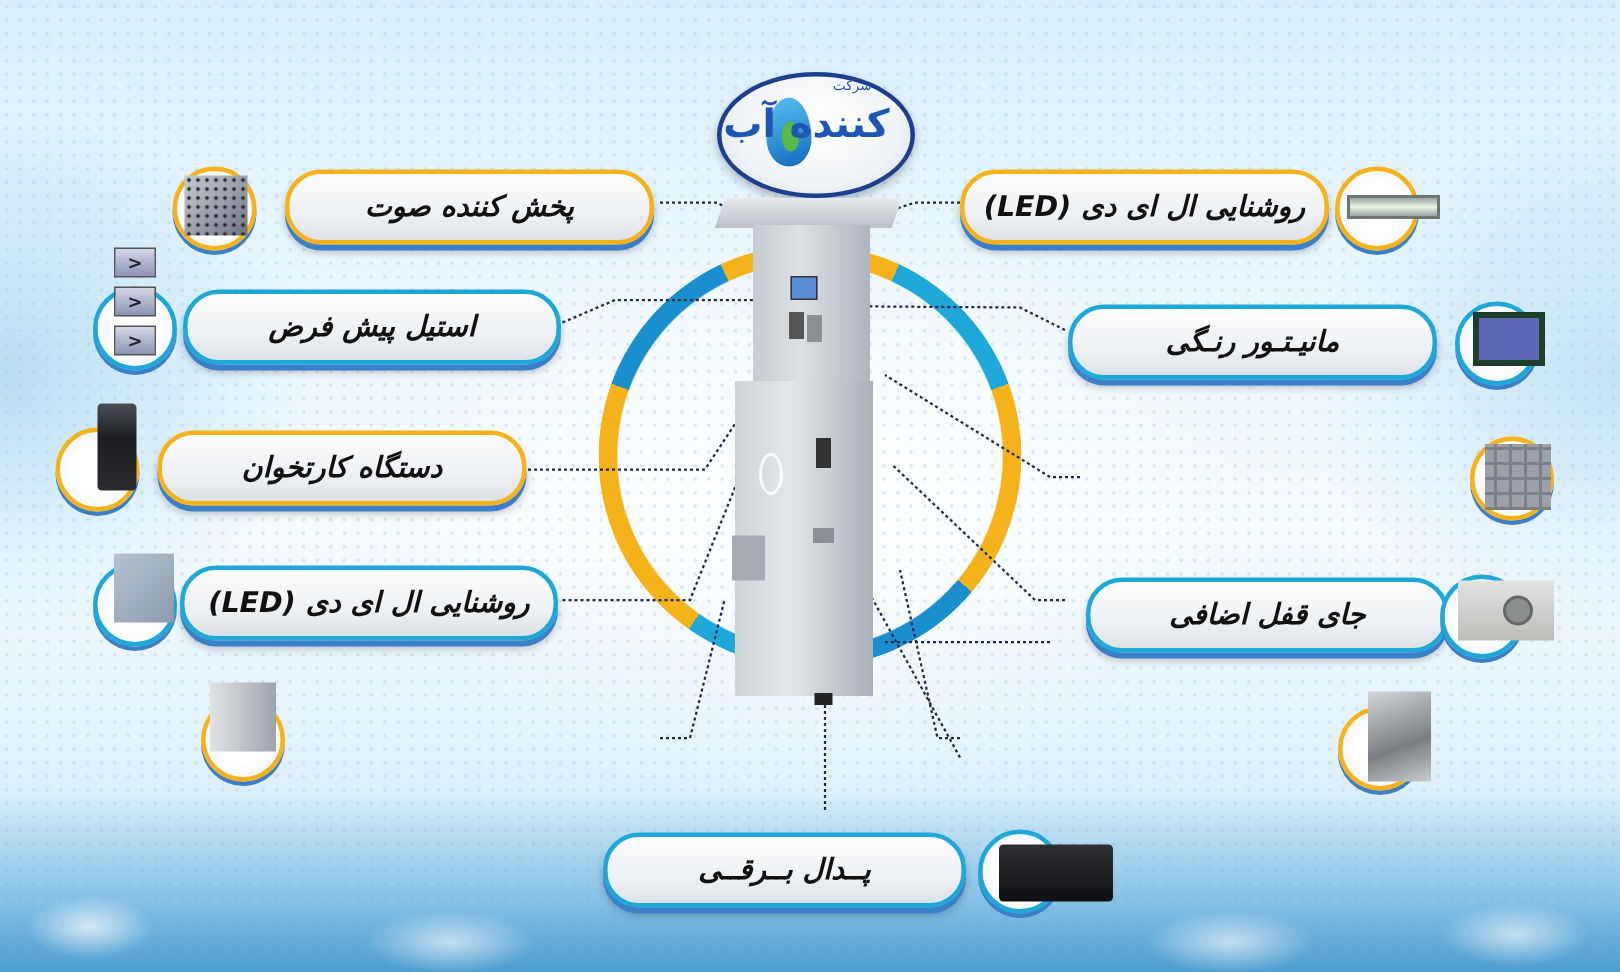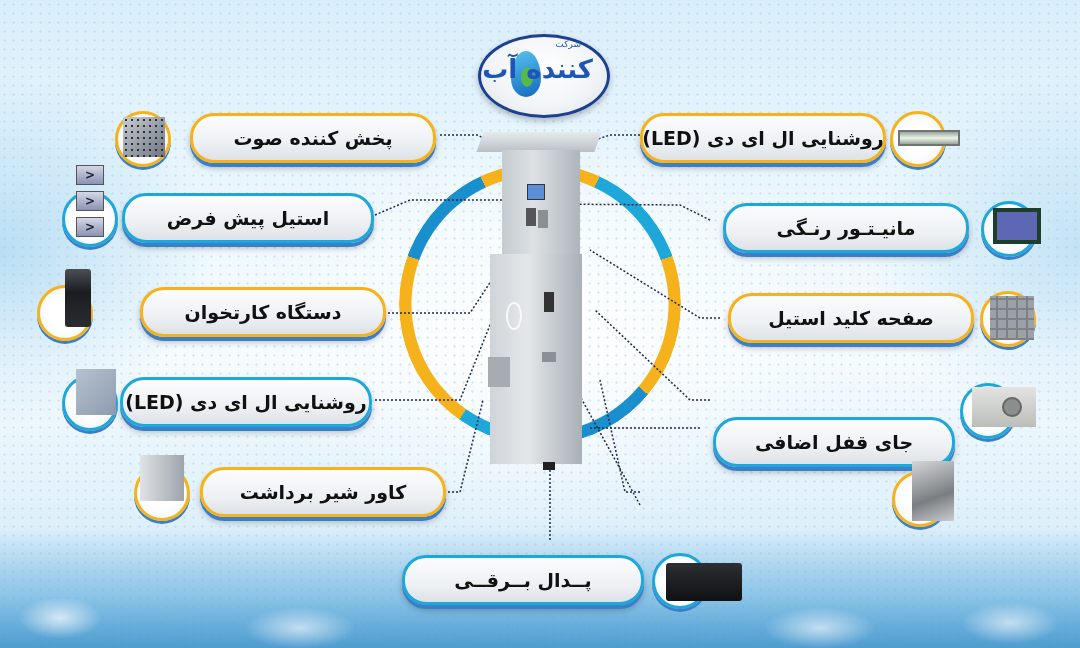--- a/index.html
+++ b/index.html
@@ -14,21 +14,21 @@
   .dots{position:absolute;inset:0;opacity:.35;
     background-image:radial-gradient(#9bc9e6 1px,transparent 1.3px);background-size:9px 9px;}
   .water{position:absolute;left:0;right:0;bottom:0;height:120px;
     background:
       radial-gradient(ellipse 60px 30px at 60px 90px,rgba(255,255,255,.7),transparent 70%),
       radial-gradient(ellipse 80px 30px at 300px 100px,rgba(255,255,255,.6),transparent 70%),
       radial-gradient(ellipse 80px 30px at 820px 100px,rgba(255,255,255,.6),transparent 70%),
       radial-gradient(ellipse 70px 30px at 1010px 95px,rgba(255,255,255,.6),transparent 70%),
       linear-gradient(180deg,rgba(120,190,230,0) 0%,rgba(90,170,220,.55) 55%,rgba(50,140,200,.8) 100%);}
 
-  .logo{position:absolute;left:478px;top:34px;width:126px;height:78px;border-radius:50%;
+  .logo{position:absolute;left:478px;top:48px;width:126px;height:78px;border-radius:50%;
     background:radial-gradient(ellipse at 50% 40%,#ffffff 0%,#f1f4f7 60%,#d6dde4 100%);
     border:3px solid #1d3f8f;box-shadow:0 3px 6px rgba(0,0,0,.25);}
   .logo .drop{position:absolute;left:30px;top:14px;width:30px;height:46px;
     background:linear-gradient(160deg,#58c3ef,#1169c0);border-radius:50% 50% 50% 50%/60% 60% 40% 40%;}
   .logo .drop2{position:absolute;left:40px;top:30px;width:12px;height:20px;background:#57b947;border-radius:50%;}
   .logo .name{position:absolute;right:14px;top:8px;font-size:26px;font-weight:bold;color:#1e56b6;direction:rtl;line-height:28px;text-align:right;}
   .logo .sub{position:absolute;right:26px;top:2px;font-size:9px;color:#1e56b6;}
 
   .ring{position:absolute;left:399px;top:163px;width:282px;height:282px;border-radius:50%;
     background:conic-gradient(#f5b21a 0deg 25deg,#1ea7d9 25deg 70deg,#f5b21a 70deg 130deg,#1a8fcd 130deg 175deg,#1ea7d9 175deg 215deg,#f5b21a 215deg 290deg,#1a8fcd 290deg 335deg,#f5b21a 335deg 360deg);
@@ -42,21 +42,21 @@
   .k-slot2{position:absolute;left:58px;top:78px;width:10px;height:18px;background:#8a8f94;}
   .k-body{position:absolute;left:10px;top:122px;width:92px;height:210px;background:linear-gradient(90deg,#cfd4d8,#e4e7ea 40%,#a9b0b6);}
   .k-logo{position:absolute;left:26px;top:170px;width:12px;height:24px;border:2px solid #fff;border-radius:50%;opacity:.8;}
   .k-reader{position:absolute;left:64px;top:160px;width:10px;height:20px;background:#333;}
   .k-cover{position:absolute;left:8px;top:225px;width:22px;height:30px;background:#a6acb1;}
   .k-tap{position:absolute;left:62px;top:220px;width:14px;height:10px;background:#8a9096;}
   .k-pedal{position:absolute;left:63px;top:330px;width:12px;height:8px;background:#222;}
 
   .lines{position:absolute;left:0;top:0;}
 
-  .item{position:absolute;height:50px;}
+  .item{position:absolute;height:50px;font-style:italic;}
   .pill{position:absolute;top:0;height:44px;border-radius:24px;border:3px solid;
     background:linear-gradient(180deg,#fbfcfd 0%,#eef1f4 60%,#dde2e7 100%);
     box-shadow:0 4px 0 #3a7fc8,0 5px 6px rgba(0,0,0,.25);
     display:flex;align-items:center;justify-content:center;direction:rtl;
     font-weight:bold;font-size:19px;color:#111;white-space:nowrap;}
   .pill.y{border-color:#f5b21a;}
   .pill.b{border-color:#1ea7d9;}
   .bubble{position:absolute;top:-2px;width:50px;height:50px;border-radius:50%;border:3px solid;
     background:radial-gradient(circle,#ffffff 40%,#eef3f7 100%);box-shadow:0 3px 0 #3a7fc8;}
   .bubble.y{border-color:#f5b21a;}
@@ -141,57 +141,55 @@
     <span>&gt;</span>
     <span>&gt;</span>
     <span>&gt;</span>
   </div>
   <div class="pill b" style="left:82px;width:246px;">استیل پیش فرض</div>
 </div>
 
 <div class="item" style="left:15px;top:287px;width:340px;">
   <div class="bubble y" style="left:22px;"></div>
   <div class="thumb t-pos" style="left:50px;top:-18px;"></div>
-  <div class="pill y" style="left:90px;width:240px;margin-left:35px;">دستگاه کارتخوان</div>
+  <div class="pill y" style="left:90px;width:240px;">دستگاه کارتخوان</div>
 </div>
 
 <div class="item" style="left:40px;top:377px;width:340px;">
   <div class="bubble b" style="left:22px;"></div>
   <div class="thumb t-led" style="left:36px;top:-8px;"></div>
   <div class="pill b" style="left:80px;width:246px;">روشنایی ال ای دی (LED)</div>
 </div>
 
 <div class="item" style="left:120px;top:467px;width:330px;">
   <div class="bubble y" style="left:14px;"></div>
   <div class="thumb t-cover" style="left:20px;top:-12px;"></div>
-  <div class="pill y" style="left:80px;width:240px;">کاور شیر برداشت</div>
 </div>
 
 <div class="item" style="left:640px;top:113px;width:340px;">
   <div class="pill y" style="left:0;width:240px;">روشنایی ال ای دی (LED)</div>
   <div class="bubble y" style="left:250px;"></div>
   <div class="thumb t-tube" style="left:258px;top:17px;"></div>
 </div>
 
-<div class="item" style="left:712px;top:203px;width:340px;margin-left:11px;">
+<div class="item" style="left:712px;top:203px;width:340px;">
   <div class="pill b" style="left:0;width:240px;">مانیـتـور رنـگی</div>
   <div class="bubble b" style="left:258px;"></div>
   <div class="thumb t-lcd" style="left:270px;top:5px;">
       <div></div>
     </div>
 </div>
 
 <div class="item" style="left:728px;top:293px;width:340px;">
-  <div class="pill y" style="left:0;width:240px;">صفحه کلید استیل</div>
   <div class="bubble y" style="left:252px;"></div>
   <div class="thumb t-keypad" style="left:262px;top:3px;"></div>
 </div>
 
 <div class="item" style="left:708px;top:385px;width:360px;">
-  <div class="pill b" style="left:5px;width:236px;margin-top:32px;">جای قفل اضافی</div>
+  <div class="pill b" style="left:16px;width:236px;">جای قفل اضافی</div>
   <div class="bubble b" style="left:252px;"></div>
   <div class="thumb t-lock" style="left:264px;top:2px;"></div>
 </div>
 
 <div class="item" style="left:640px;top:473px;width:340px;">
   <div class="bubble y" style="left:252px;"></div>
   <div class="thumb t-nozzle" style="left:272px;top:-12px;"></div>
 </div>
 
 <div class="item" style="left:402px;top:555px;width:360px;">

